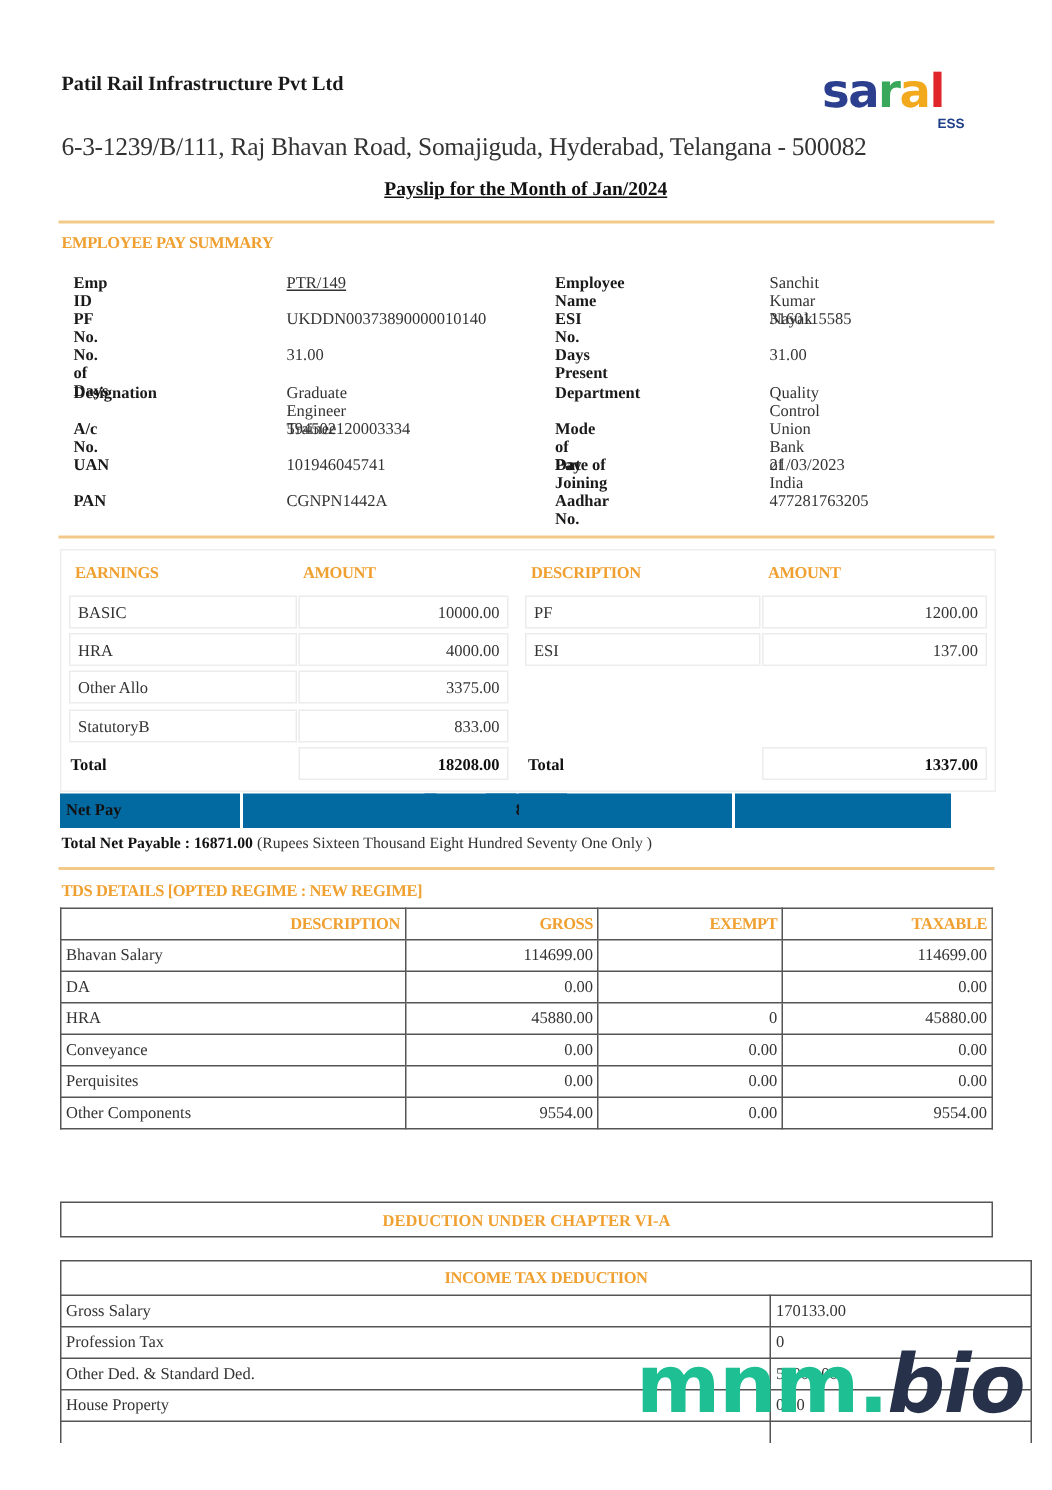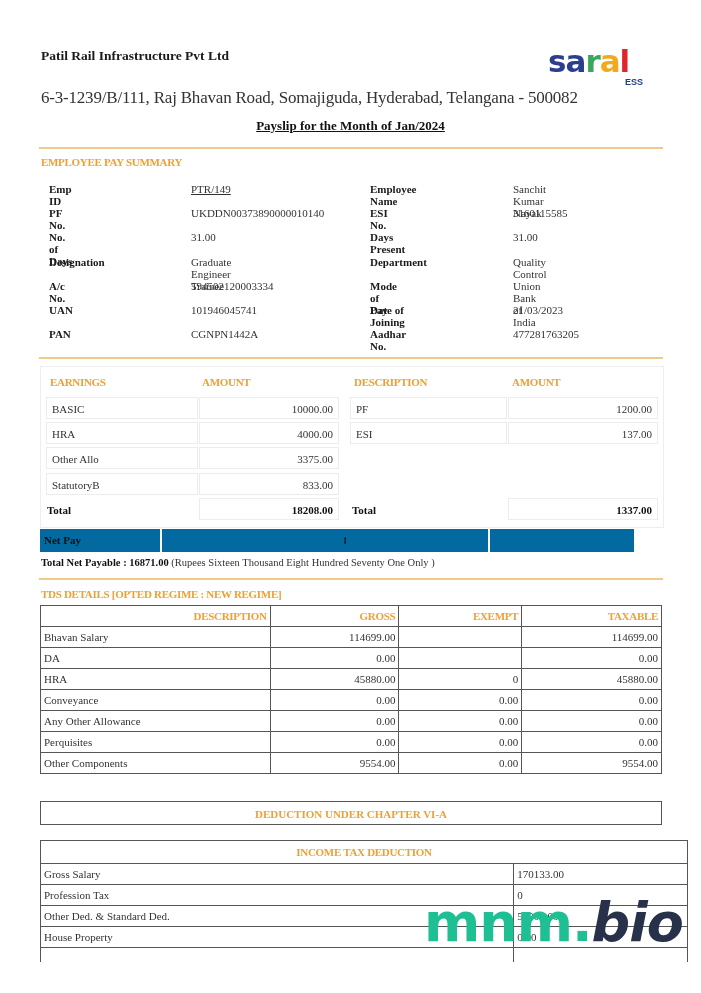--- a/index.html
+++ b/index.html
@@ -167,26 +167,20 @@
         <td class="r">0</td>
         <td class="r">45880.00</td>
       </tr>
       <tr>
         <td>Conveyance</td>
         <td class="r">0.00</td>
         <td class="r">0.00</td>
         <td class="r">0.00</td>
       </tr>
       <tr>
-        <td>Any Other Allowance</td>
-        <td class="r">0.00</td>
-        <td class="r">0.00</td>
-        <td class="r">0.00</td>
-      </tr>
-      <tr>
         <td>Perquisites</td>
         <td class="r">0.00</td>
         <td class="r">0.00</td>
         <td class="r">0.00</td>
       </tr>
       <tr>
         <td>Other Components</td>
         <td class="r">9554.00</td>
         <td class="r">0.00</td>
         <td class="r">9554.00</td>

